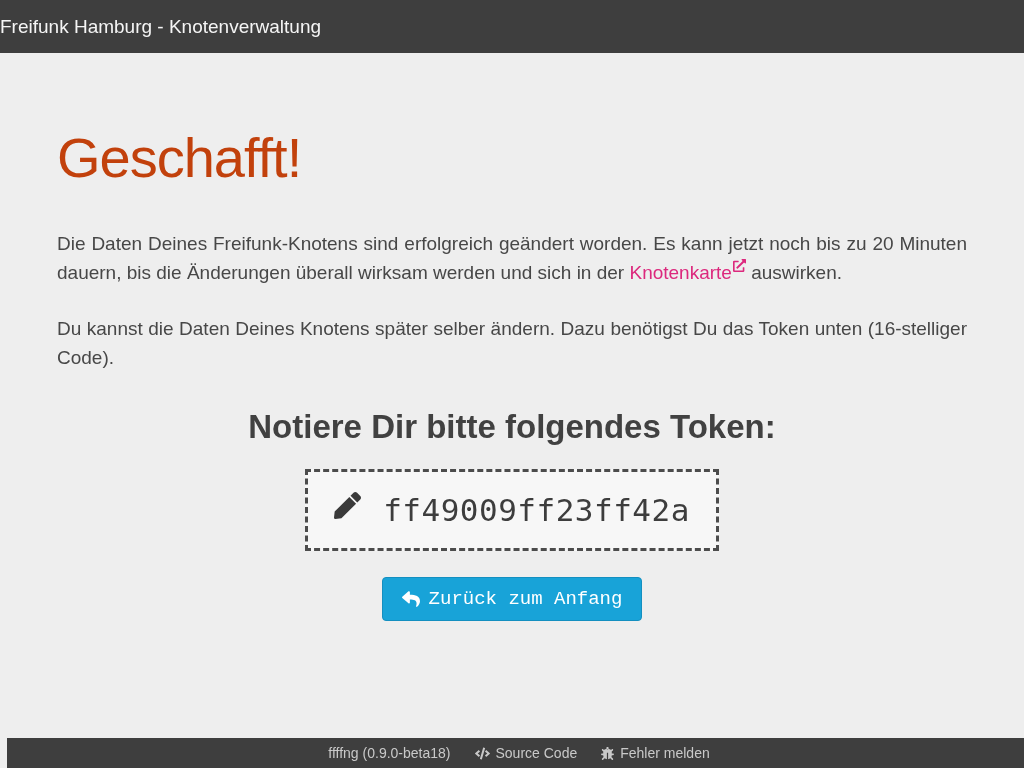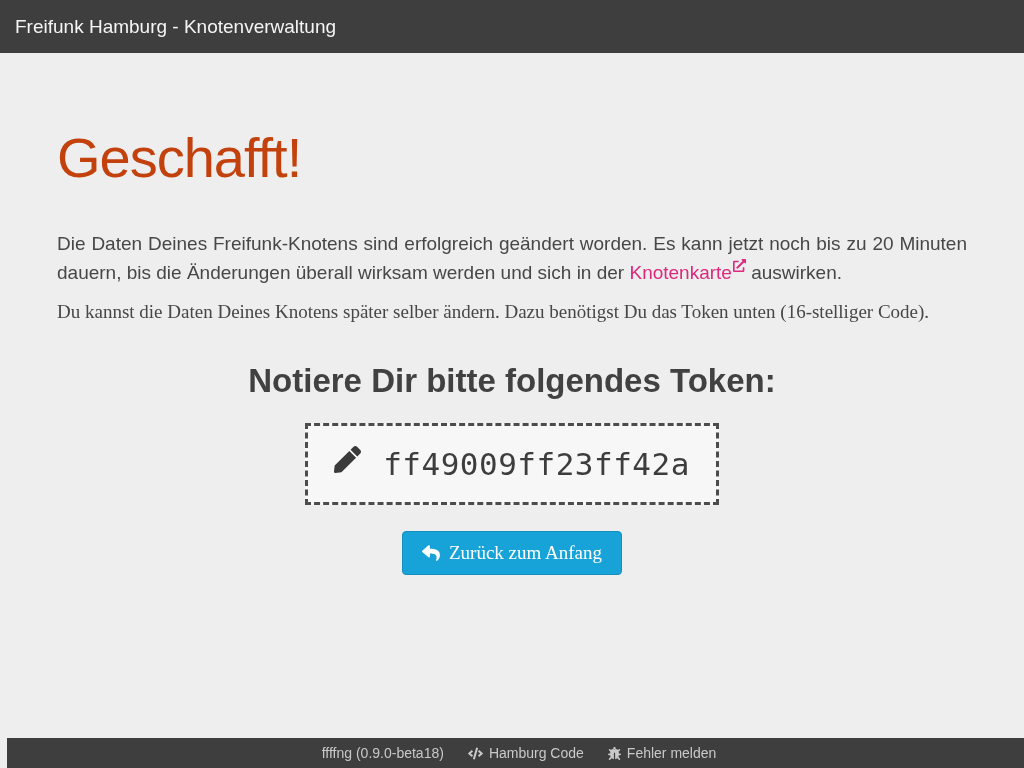--- a/index.html
+++ b/index.html
@@ -11,21 +11,20 @@
     color: #474747;
     overflow: hidden;
   }
 
   
   .navbar {
     height: 53px;
     background: #3e3e3e;
     display: flex;
     align-items: center;
-    padding-left: 15px;
   }
   .navbar-brand {
     color: #f5f5f5;
     font-size: 19px;
     text-decoration: none;
     cursor: pointer;
   }
 
   
   .container {
@@ -40,21 +39,21 @@
     margin: 74px 0 18px;
     line-height: 1.1;
   }
   p.lead {
     font-size: 19px;
     line-height: 29px;
     text-align: justify;
     color: #474747;
     margin-top: 40px;
   }
-  p.lead + p.lead { margin-top: 10px; font-family: Liberation Serif, serif; }
+  p.lead + p.lead { margin-top: 27px; }
   a.map-link {
     color: #dc287d;
     text-decoration: none;
     cursor: pointer;
   }
   .ext-icon {
     display: inline-block;
     position: relative;
     top: -7px;
     margin-left: 1px;
@@ -91,21 +90,21 @@
     display: flex;
     align-items: center;
     gap: 9px;
     width: fit-content;
     margin: 26px auto 0;
     background: #18a3d8;
     border: 1px solid #148fc0;
     border-radius: 4px;
     color: #ffffff;
     font-size: 19px;
-    font-family: Liberation Serif, serif;
+    font-family: Liberation Mono, monospace;
     padding: 10px 19px;
     cursor: pointer;
   }
   .btn-back .reply { line-height: 0; }
 
   
   .footer {
     position: absolute;
     left: 7px; bottom: 0;
     width: 100%;
@@ -171,21 +170,21 @@
 </main>
 
 <footer class="footer">
   <span class="version">ffffng (0.9.0-beta18)</span>
   <a>
     <span class="icon">
       <svg width="15" height="13" viewBox="0 0 640 512">
           <path fill="#c9c9c9" d="M278.9 511.5l-61-17.7c-6.4-1.8-10-8.5-8.2-14.9L346.2 8.7c1.8-6.4 8.5-10 14.9-8.2l61 17.7c6.4 1.8 10 8.5 8.2 14.9L293.8 503.3c-1.9 6.4-8.5 10.1-14.9 8.2zm-114-112.2l43.5-46.4c4.6-4.9 4.3-12.7-.8-17.2L117 256l90.6-79.7c5.1-4.5 5.5-12.3.8-17.2l-43.5-46.4c-4.5-4.8-12.1-5.1-17-.5L3.8 247.2c-5.1 4.7-5.1 12.8 0 17.5l144.1 135.1c4.9 4.6 12.5 4.3 17-.5zm327.2.6l144.1-135.1c5.1-4.7 5.1-12.8 0-17.5L492.1 112.1c-4.8-4.5-12.4-4.3-17 .5L431.6 159c-4.6 4.9-4.3 12.7.8 17.2L523 256l-90.6 79.7c-5.1 4.5-5.5 12.3-.8 17.2l43.5 46.4c4.5 4.9 12.1 5.1 17 .6z"></path>
         </svg>
     </span>
-    <span>Hamburg Code</span>
+    <span>Source Code</span>
   </a>
   <a>
     <span class="icon">
       <svg width="13" height="13" viewBox="0 0 512 512">
           <path fill="#c9c9c9" d="M511.988 288.9c-.478 17.43-15.217 31.1-32.653 31.1H424v16c0 21.864-4.882 42.584-13.6 61.145l60.228 60.228c12.496 12.497 12.496 32.758 0 45.255-12.498 12.497-32.759 12.496-45.256 0l-54.736-54.736C345.886 467.965 314.351 480 280 480V236c0-6.627-5.373-12-12-12h-24c-6.627 0-12 5.373-12 12v244c-34.351 0-65.886-12.035-90.636-32.108l-54.736 54.736c-12.498 12.497-32.759 12.496-45.256 0-12.496-12.497-12.496-32.758 0-45.255l60.228-60.228C92.882 378.584 88 357.864 88 336v-16H32.665c-17.436 0-32.175-13.67-32.653-31.1-.498-18.169 14.077-33.035 32.134-32.9h55.18c-.037-48.306-.029-45.212-.029-48h.026c0-8.82.789-17.523 2.32-26.02L42.4 134.59c-12.496-12.497-12.496-32.758 0-45.255 12.498-12.497 32.758-12.497 45.256 0L115 116.68c24.986-23.27 58.38-36.68 93-36.68h96c34.62 0 68.014 13.41 93 36.68l27.344-27.344c12.497-12.497 32.758-12.497 45.256 0 12.496 12.497 12.496 32.758 0 45.255l-47.243 47.39c1.531 8.497 2.32 17.2 2.32 26.02h.026c0 2.788.008-.306-.029 48h55.18c18.057-.135 32.632 14.73 32.134 32.899zM304 48c0-26.51-21.49-48-48-48s-48 21.49-48 48 21.49 48 48 48 48-21.49 48-48z"></path>
         </svg>
     </span>
     <span>Fehler melden</span>
   </a>
 </footer>

